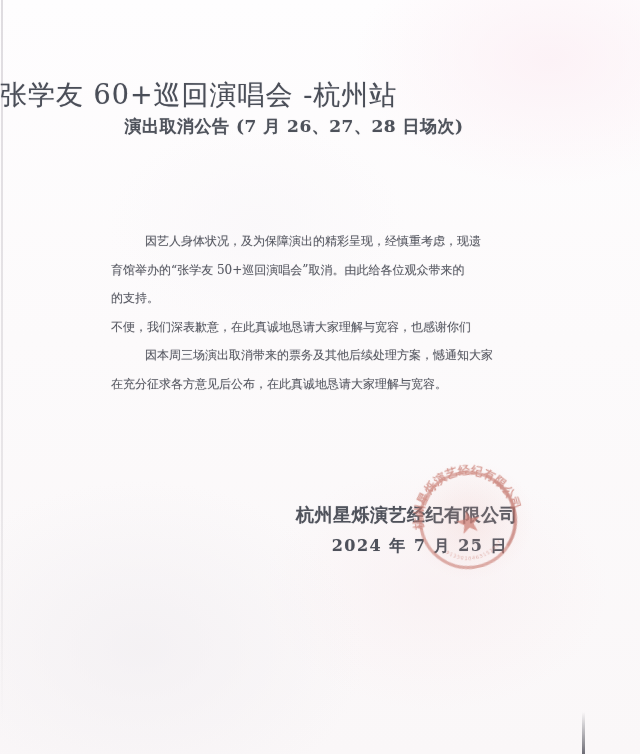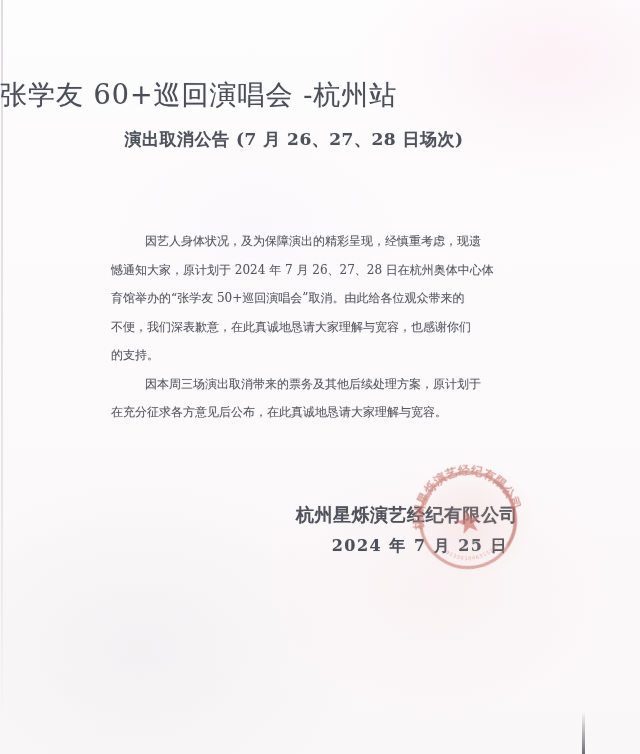--- a/index.html
+++ b/index.html
@@ -26,21 +26,21 @@
     background:linear-gradient(180deg,rgba(120,120,128,0) 0%,rgba(112,112,120,0.55) 55%,rgba(85,85,95,0.85) 100%);
     filter:blur(0.3px);
   }
   .title{
     position:absolute;left:0;top:80px;width:640px;margin:0;
     font-size:27px;line-height:30px;font-weight:normal;
     color:#4a4e58;letter-spacing:1px;
     text-shadow:0 0 1px rgba(80,84,94,0.4);
   }
   .subtitle{
-    position:absolute;left:0;top:127px;width:588px;margin:0;
+    position:absolute;left:0;top:114px;width:588px;margin:0;
     text-align:center;font-size:17px;line-height:24px;font-weight:bold;
     color:#4e525b;letter-spacing:0.5px;
     text-shadow:0 0 1px rgba(84,88,98,0.35);
   }
   .bodytext{
     position:absolute;left:111px;top:227px;width:428px;
     font-size:12px;color:#575962;
     text-shadow:0 0 1px rgba(90,92,102,0.3);
   }
   .line{height:28.5px;line-height:28.5px;white-space:nowrap;}
@@ -69,25 +69,24 @@
 
 <div class="page">
 
   <div class="edge-left"></div>
 
   <h1 class="title">张学友 60+巡回演唱会 -杭州站</h1>
   <h2 class="subtitle">演出取消公告 (7 月 26、27、28 日场次)</h2>
 
   <div class="bodytext">
     <div class="line indent">因艺人身体状况，及为保障演出的精彩呈现，经慎重考虑，现遗</div>
-    <div class="line">憾通知大家，原计划于 2024 年 7 月 26、27、28 日在杭州奥体中心体</div>
     <div class="line">育馆举办的“张学友 50+巡回演唱会”取消。由此给各位观众带来的</div>
+    <div class="line">的支持。</div>
     <div class="line">不便，我们深表歉意，在此真诚地恳请大家理解与宽容，也感谢你们</div>
-    <div class="line">的支持。</div>
-    <div class="line indent">因本周三场演出取消带来的票务及其他后续处理方案，原计划于</div>
+    <div class="line indent">因本周三场演出取消带来的票务及其他后续处理方案，憾通知大家</div>
     <div class="line">在充分征求各方意见后公布，在此真诚地恳请大家理解与宽容。</div>
   </div>
 
   <div class="company">杭州星烁演艺经纪有限公司</div>
   <div class="date">2024 年 7 月 25 日</div>
 
   <div class="seal-haze"></div>
 
   <div class="seal">
     <svg viewBox="0 0 120 120" width="114" height="114">

